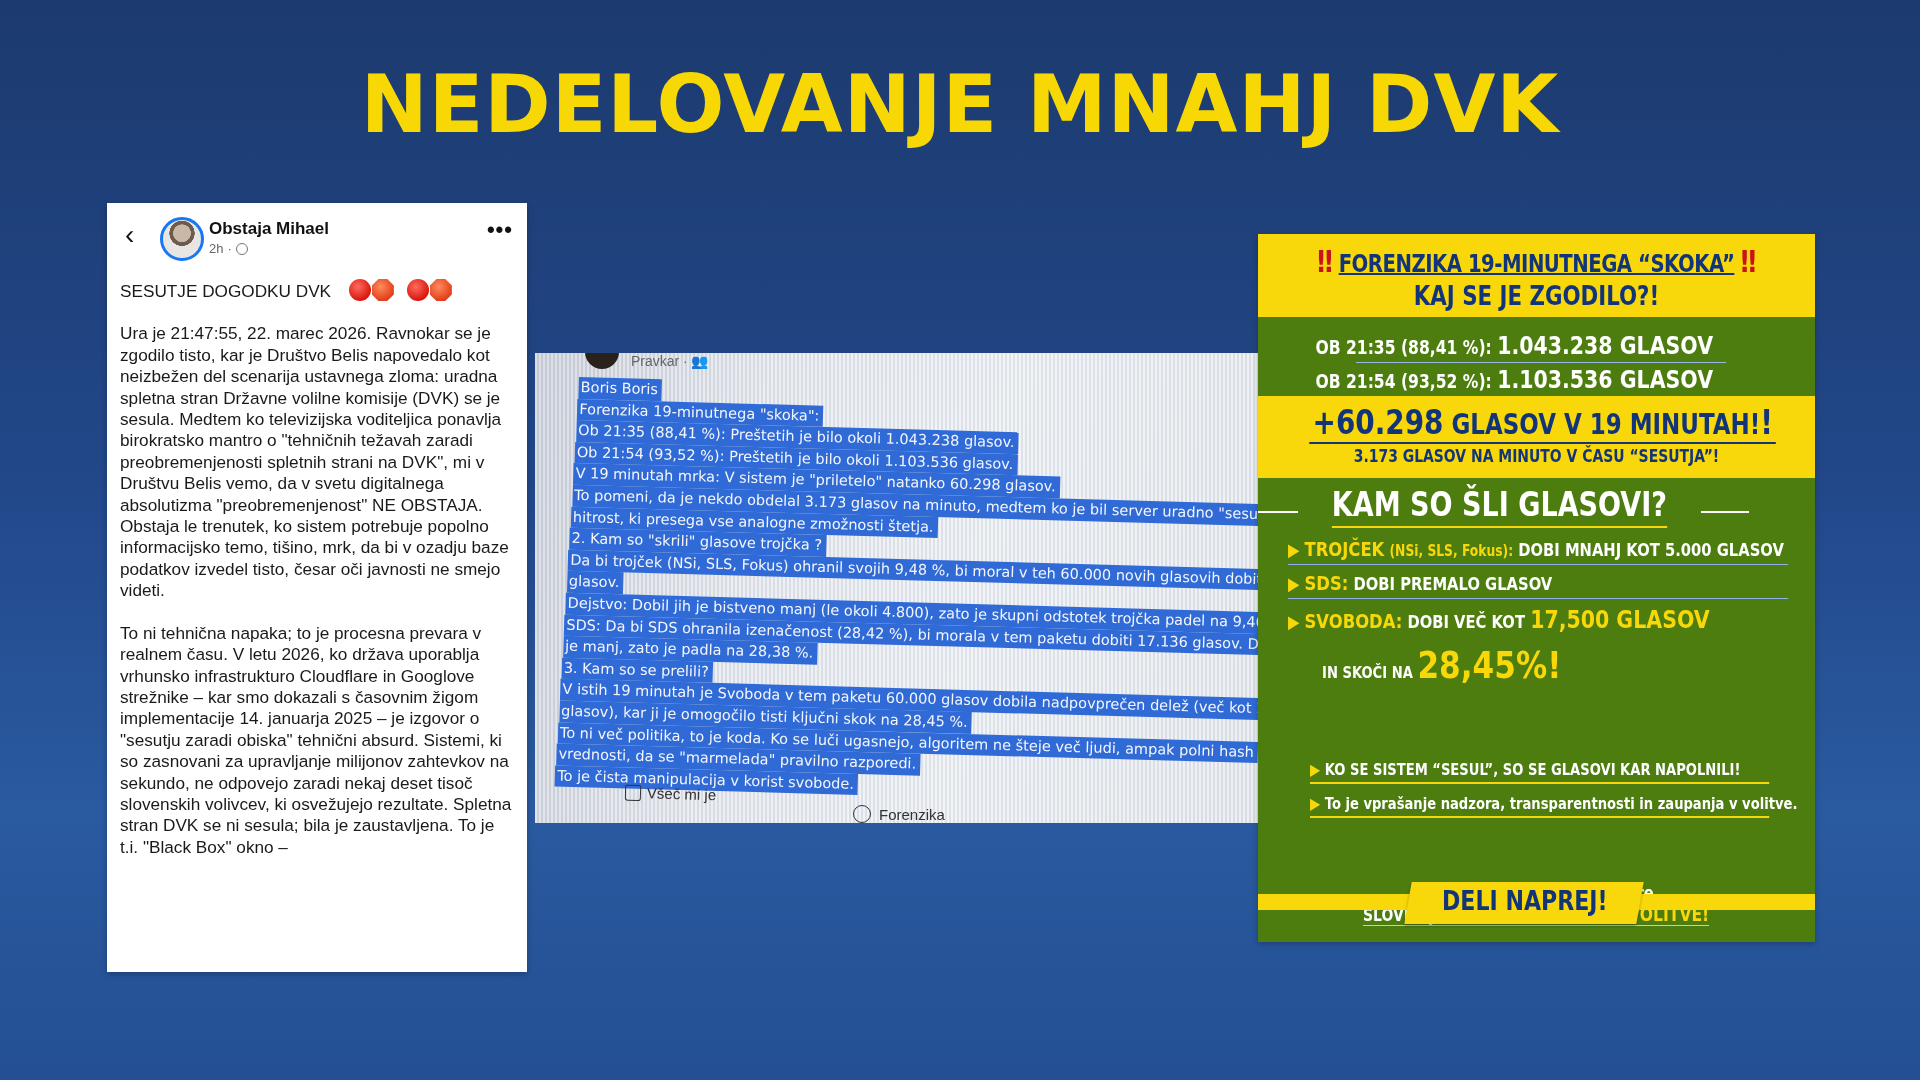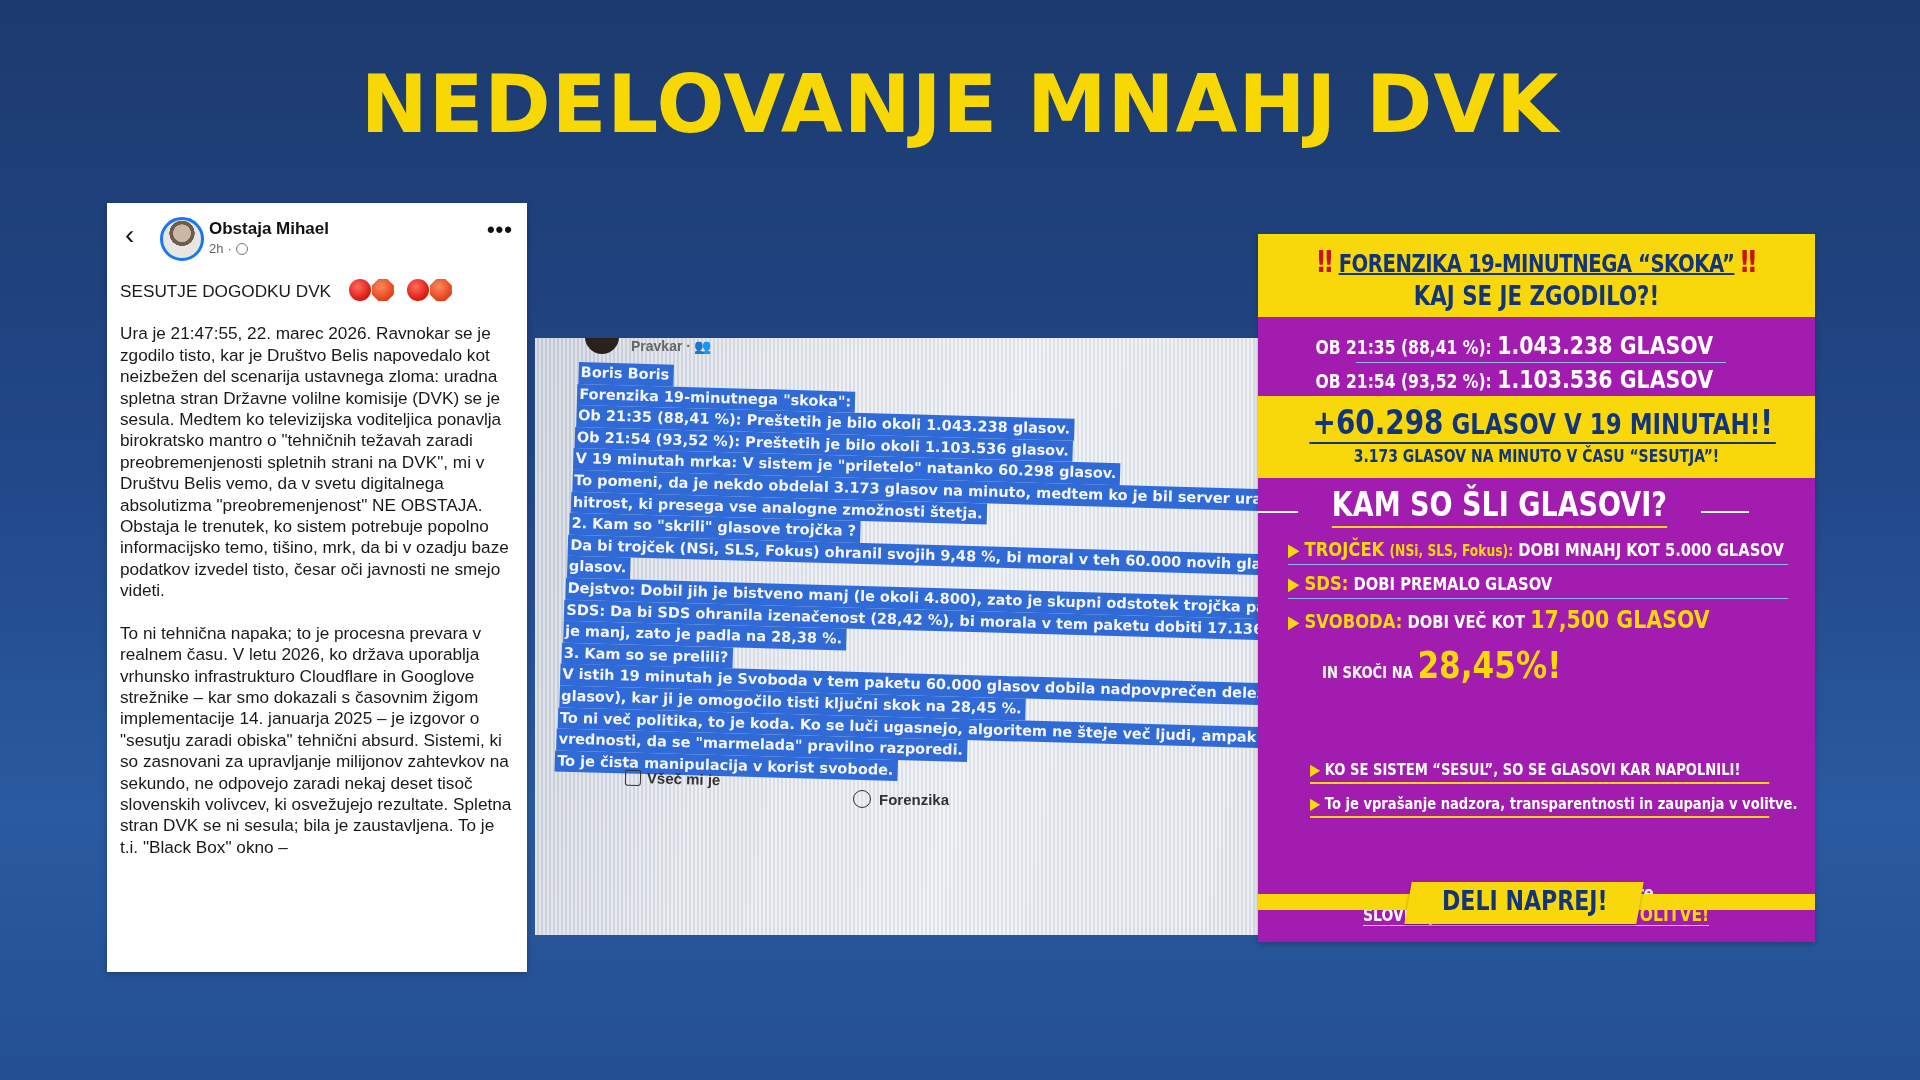--- a/index.html
+++ b/index.html
@@ -37,46 +37,45 @@
   .fb-more { position: absolute; right: 14px; top: 14px; font-size: 22px; color: #111; letter-spacing: 1px; font-weight: bold; }
   .fb-body { padding: 14px 12px 0 13px; font-size: 17.2px; line-height: 21.4px; color: #1a1a1a; }
   .fb-body p { margin-bottom: 21px; }
   .stop { display: inline-block; width: 22px; height: 22px; border-radius: 50%; vertical-align: -4px; margin-left: 1px; }
   .stop.a { background: radial-gradient(circle at 40% 35%, #ff6b5e, #d9160d 70%); }
   .stop.b { background: radial-gradient(circle at 40% 35%, #ff8a5c, #e2401a 70%); clip-path: polygon(30% 0,70% 0,100% 30%,100% 70%,70% 100%,30% 100%,0 70%,0 30%); border-radius: 0; }
   .gap { display: inline-block; width: 12px; }
 
   
   .screen-photo {
-    position: absolute; left: 535px; top: 338px; width: 723px; height: 597px;
+    position: absolute; left: 535px; top: 353px; width: 723px; height: 470px;
     background:
       repeating-linear-gradient(90deg, rgba(255,255,255,0.35) 0 2px, rgba(180,190,205,0.25) 2px 4px),
       linear-gradient(100deg, #c7ccd6 0%, #e3e6ec 30%, #eceef2 60%, #e4e7ec 100%);
     overflow: hidden;
-    font-weight: bold;
   }
   .sp-avatar { position: absolute; left: 50px; top: -18px; width: 34px; height: 34px; border-radius: 50%; background: #2a211c; }
   .sp-time { position: absolute; left: 96px; top: 0px; font-size: 14px; color: #666; }
   .sp-lines { position: absolute; left: 44px; top: 24px; transform: rotate(1.6deg); transform-origin: 0 0; }
   .sp-line {
     display: block; width: max-content;
     background: #2f6ad6; color: #f4f6fb;
     font-family: "DejaVu Sans", sans-serif; font-size: 14.5px; line-height: 21.6px;
     padding: 0 4px 0 2px; white-space: nowrap;
     margin-left: calc(var(--i) * -0.7px);
   }
   .sp-actions { position: absolute; left: 90px; top: 432px; font-size: 15px; color: #333; display: flex; gap: 6px; align-items: center; transform: rotate(1.6deg); }
   .sp-comment { position: absolute; left: 318px; top: 452px; font-size: 15px; color: #333; display: flex; gap: 8px; align-items: center; }
   .thumb { display: inline-block; width: 16px; height: 16px; border: 1.5px solid #333; border-radius: 2px 2px 3px 3px; }
   .bubble { display: inline-block; width: 18px; height: 18px; border: 1.5px solid #333; border-radius: 50%; }
 
   
   .info {
     position: absolute; left: 1258px; top: 234px; width: 557px; height: 708px;
-    background: #a21caf; overflow: hidden;
+    background: #4d7c0f; overflow: hidden;
     font-family: "DejaVu Sans", sans-serif;
     box-shadow: 0 2px 6px rgba(0,0,0,0.25);
   }
   .info .yel { background: #f8d80a; }
   .ib-top { position: absolute; left: 0; top: 0; width: 557px; height: 83px; text-align: center; }
   .ib-top .t1 { margin-top: 10px; font-size: 24px; font-weight: bold; color: #12357a; letter-spacing: -0.6px; transform: scaleX(0.82); white-space: nowrap; }
   .ib-top .t1 .ex { color: #c8121e; font-size: 30px; }
   .ib-top .t1 .u { text-decoration: underline; text-decoration-thickness: 2px; }
   .ib-top .t2 { font-size: 26px; font-weight: bold; color: #12357a; transform: scaleX(0.82); margin-top: 2px; }
   .ib-stats { position: absolute; left: 0; top: 88px; width: 557px; height: 86px; text-align: left; color: #fff; padding-left: 8px; }

